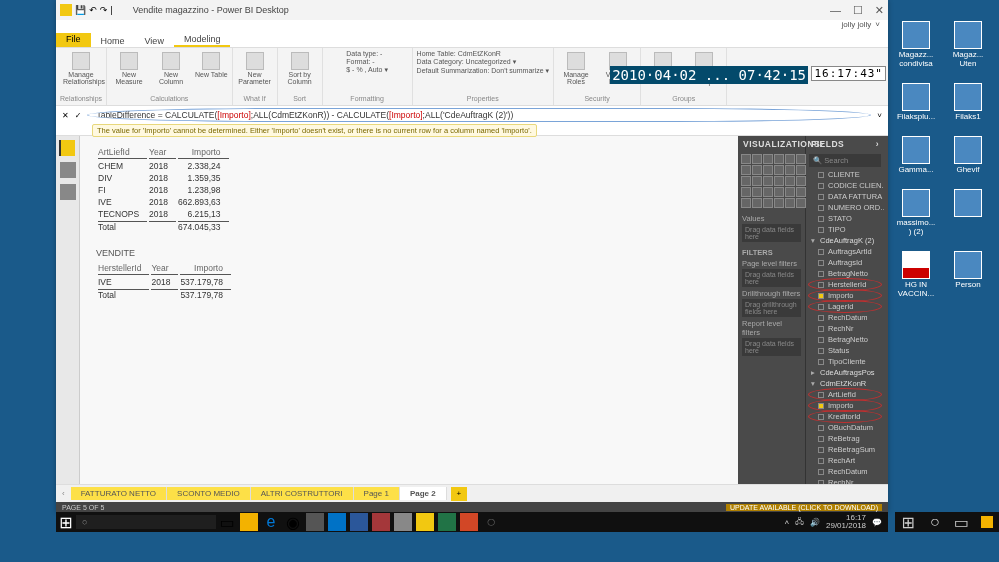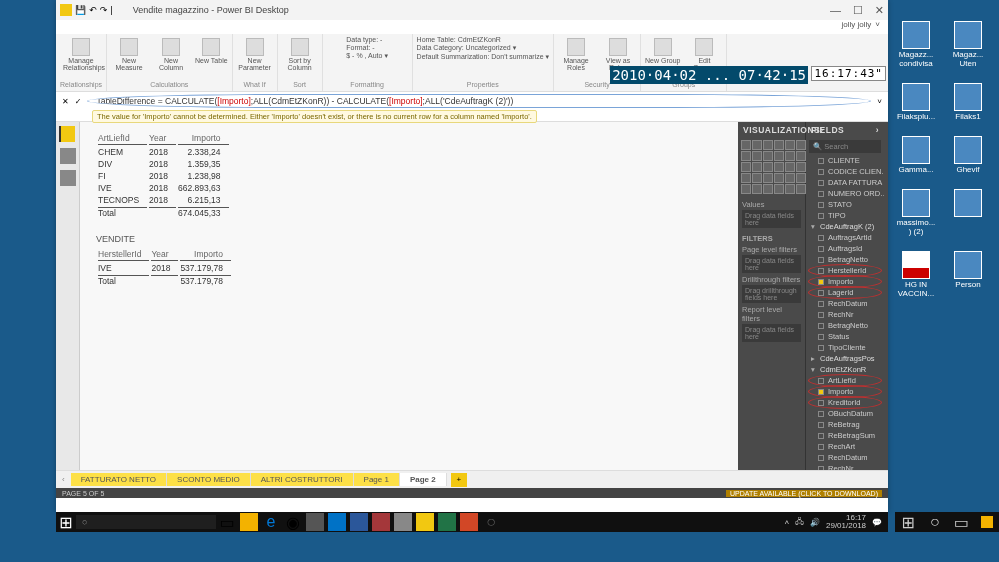--- a/index.html
+++ b/index.html
@@ -140,20 +140,26 @@
       <span>☐</span>
       <span>✕</span>
     </div>
   </div>
 
   <div class="userbar">
     <span>jolly jolly</span>
     <span style="margin-left:4px">˅</span>
   </div>
 
+  <div class="ribbon-tabs">
+    <div class="file">File</div>
+    <div class="tab">Home</div>
+    <div class="tab">View</div>
+    <div class="tab active">Modeling</div>
+  </div>
 
   <div class="ribbon">
     <div class="ribbon-group">
       <div class="icons">
         <div class="ribbon-btn">
             <div class="ic"></div>
             <div class="tx">Manage Relationships</div>
           </div>
       </div>
       <div class="lbl">Relationships</div>

